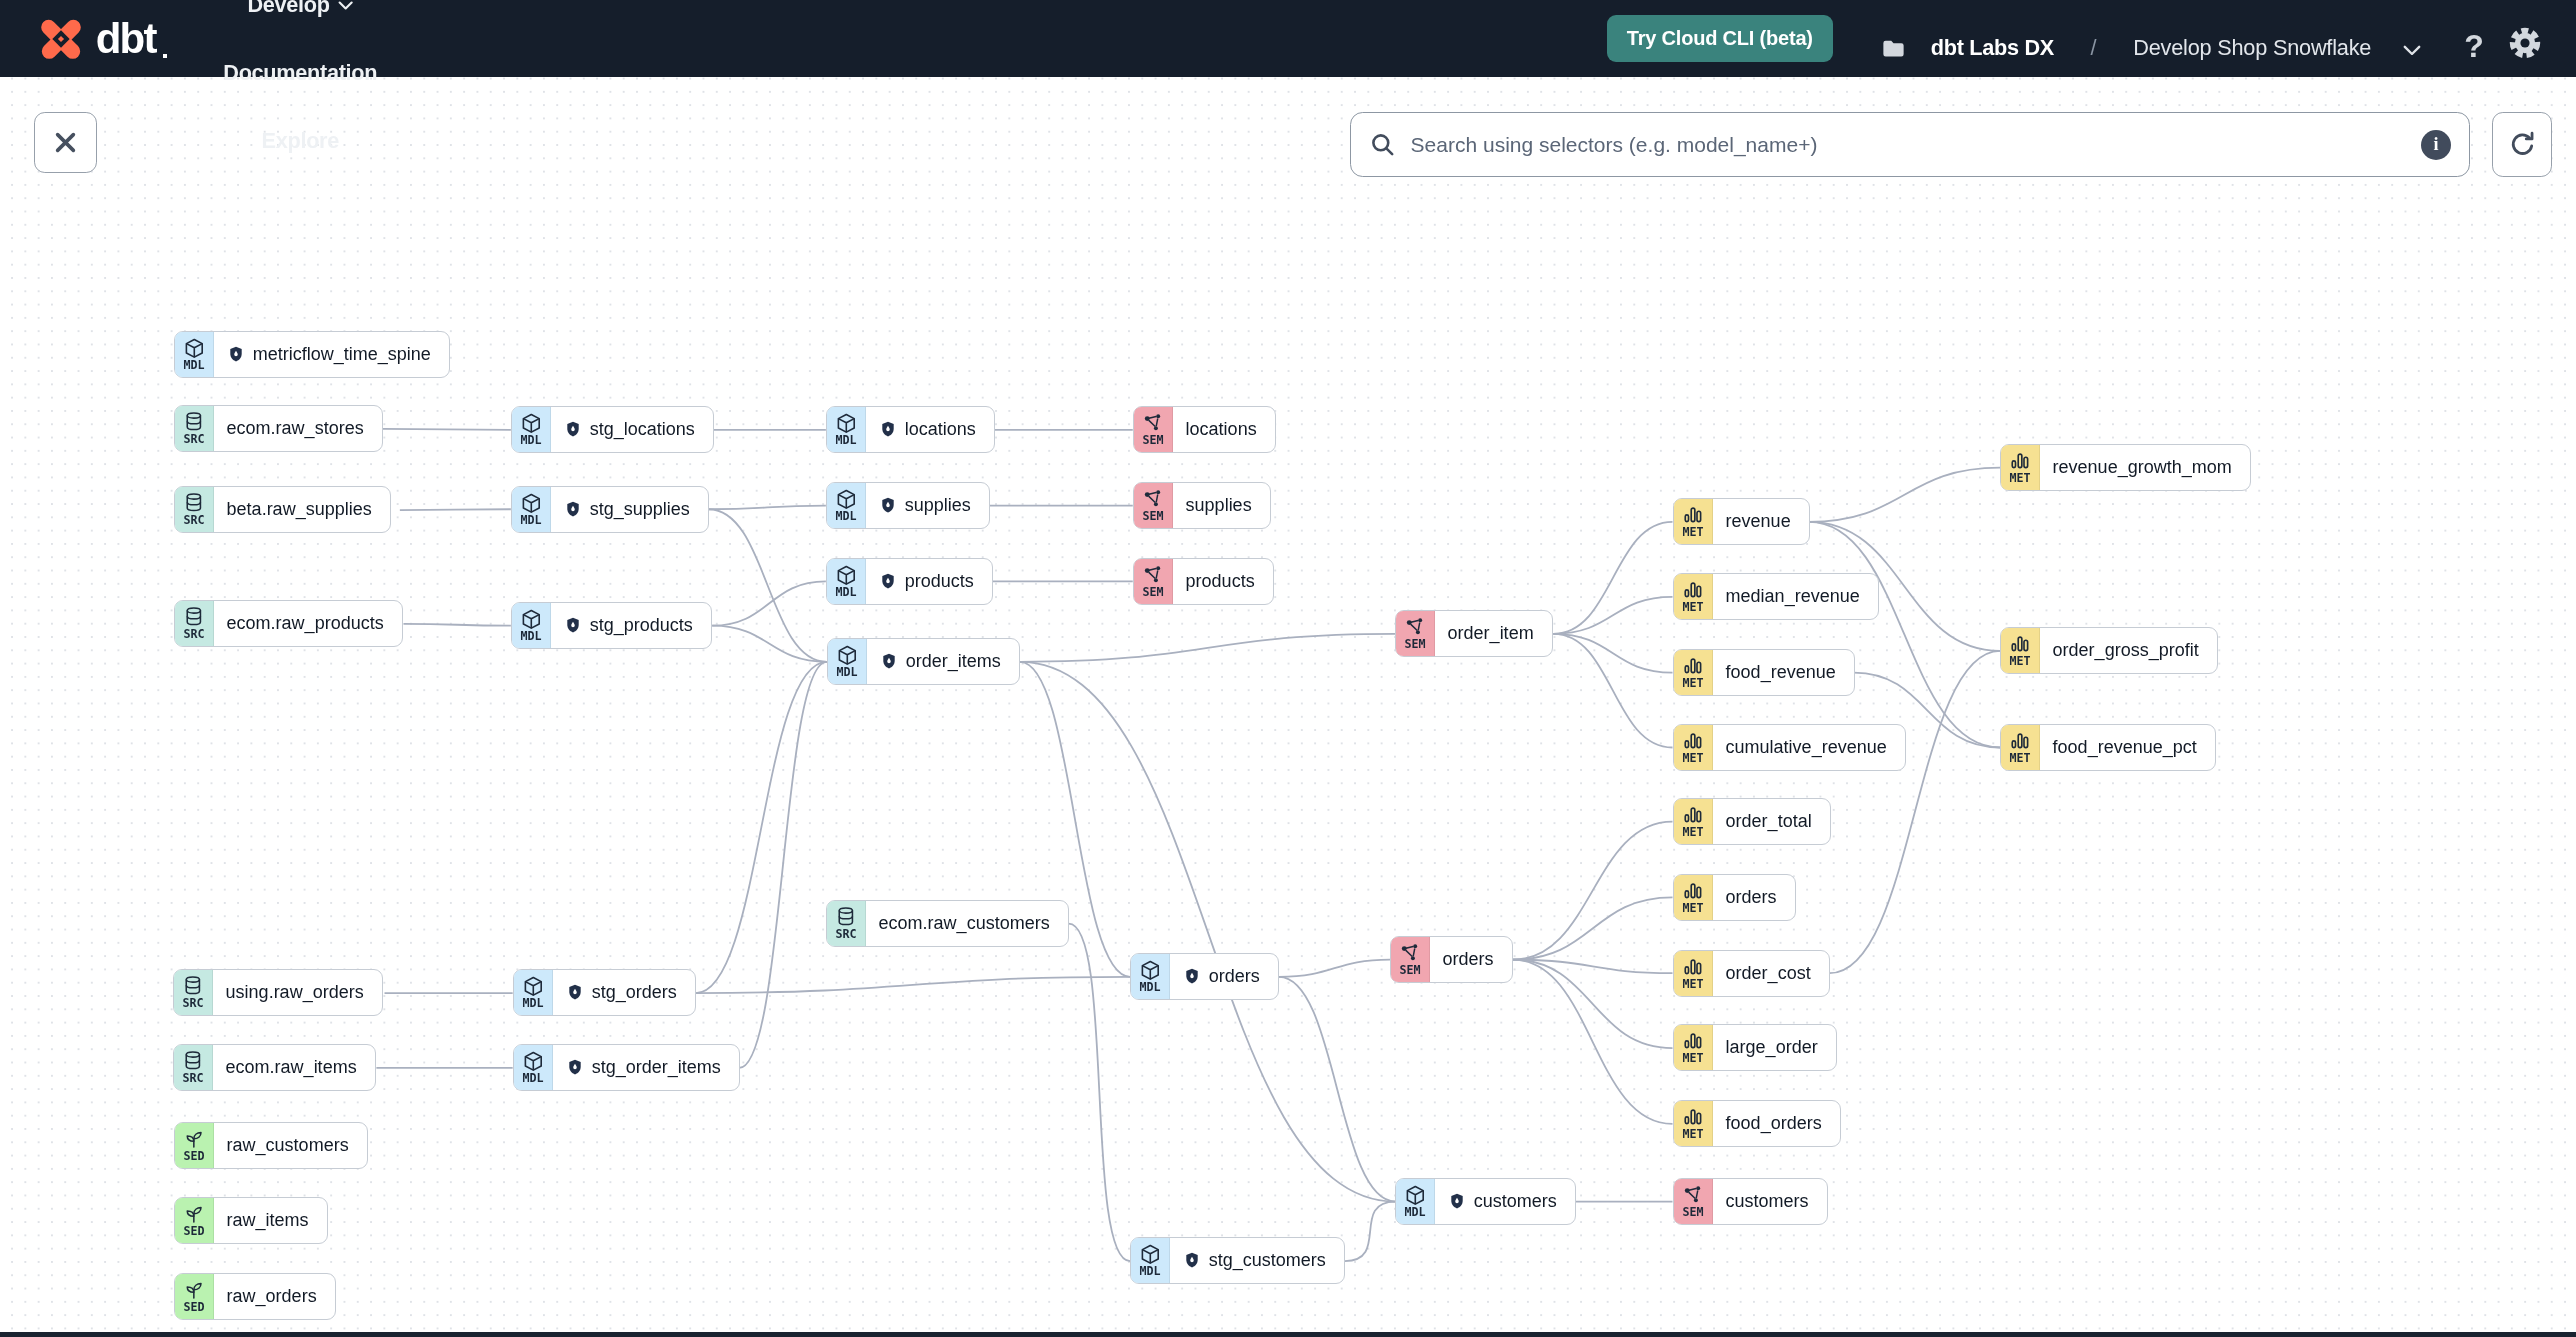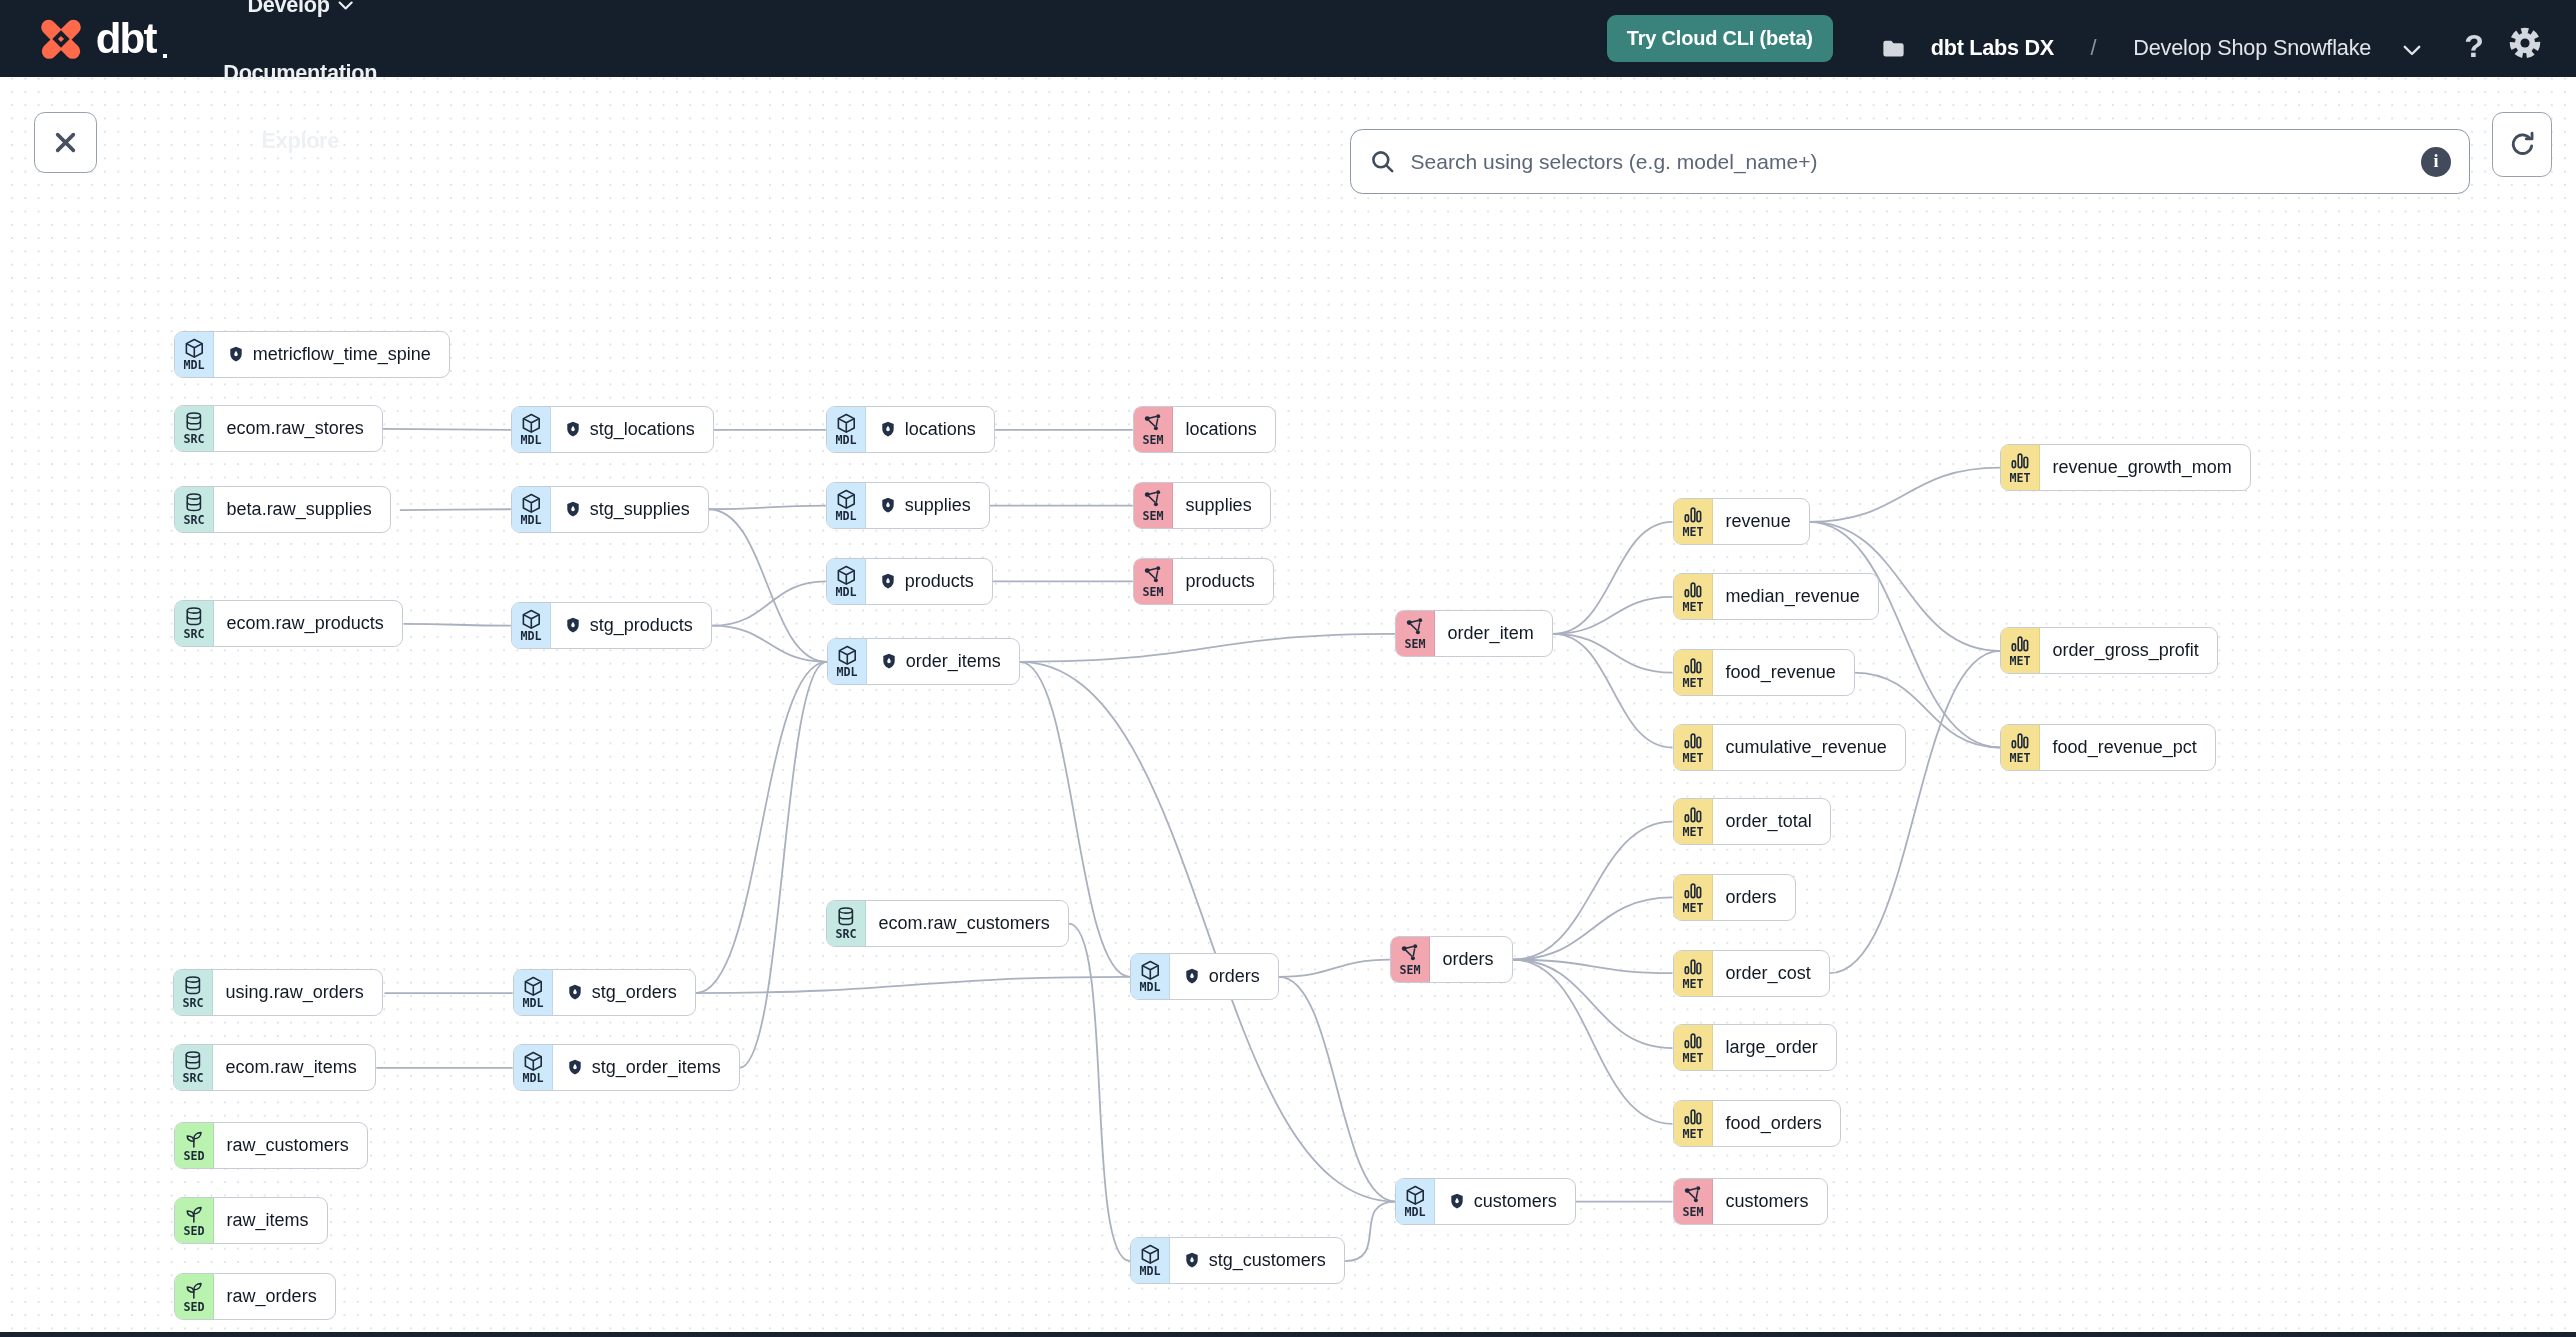--- a/index.html
+++ b/index.html
@@ -30,21 +30,21 @@
   .proj-chev{margin-left:8.1px;margin-top:3.6px;}
   .help-glyph{color:#d3d8de;font-size:32px;font-weight:700;margin-left:43px;cursor:pointer;line-height:1;}
   .gear-wrap{margin-left:21.7px;cursor:pointer;display:flex;align-items:center;}
 
   
   .tool-btn{position:absolute;background:#fff;border:1.4px solid #97a0ab;border-radius:10.8px;
     display:flex;align-items:center;justify-content:center;cursor:pointer;box-sizing:border-box;z-index:40;}
   #close-btn{left:34px;top:112px;width:63px;height:61px;}
   #breadcrumb{left:113px;top:111px;height:63px;padding:0 21.7px;font-size:19px;color:#14181f;z-index:40;
     position:absolute;background:#fff;border:1.4px solid #97a0ab;border-radius:10.8px;display:flex;align-items:center;box-sizing:border-box;}
-  #searchbox{position:absolute;left:1350px;top:129px;width:1120px;height:65px;background:#fff;
+  #searchbox{position:absolute;left:1350px;top:112px;width:1120px;height:65px;background:#fff;
     border:1.4px solid #8d97a3;border-radius:12.6px;display:flex;align-items:center;padding:0 18px;box-sizing:border-box;z-index:40;}
   #searchbox input{flex:1;border:none;outline:none;font-size:21px;color:#30394a;margin-left:12.6px;font-family:inherit;background:transparent;}
   #searchbox input::placeholder{color:#5b6677;opacity:1;}
   .info-dot{width:30px;height:30px;border-radius:50%;background:#414b5c;color:#fff;display:flex;align-items:center;justify-content:center;
     font-size:18px;font-weight:700;font-family:"Liberation Serif",serif;cursor:pointer;flex:0 0 auto;}
   #refresh-btn{left:2492px;top:112px;width:60px;height:65px;}
 
   
   .node{position:absolute;display:flex;align-items:stretch;height:47px;background:#fff;
     border:1.4px solid #c6ccd4;border-radius:9px;box-sizing:border-box;cursor:pointer;z-index:10;}

